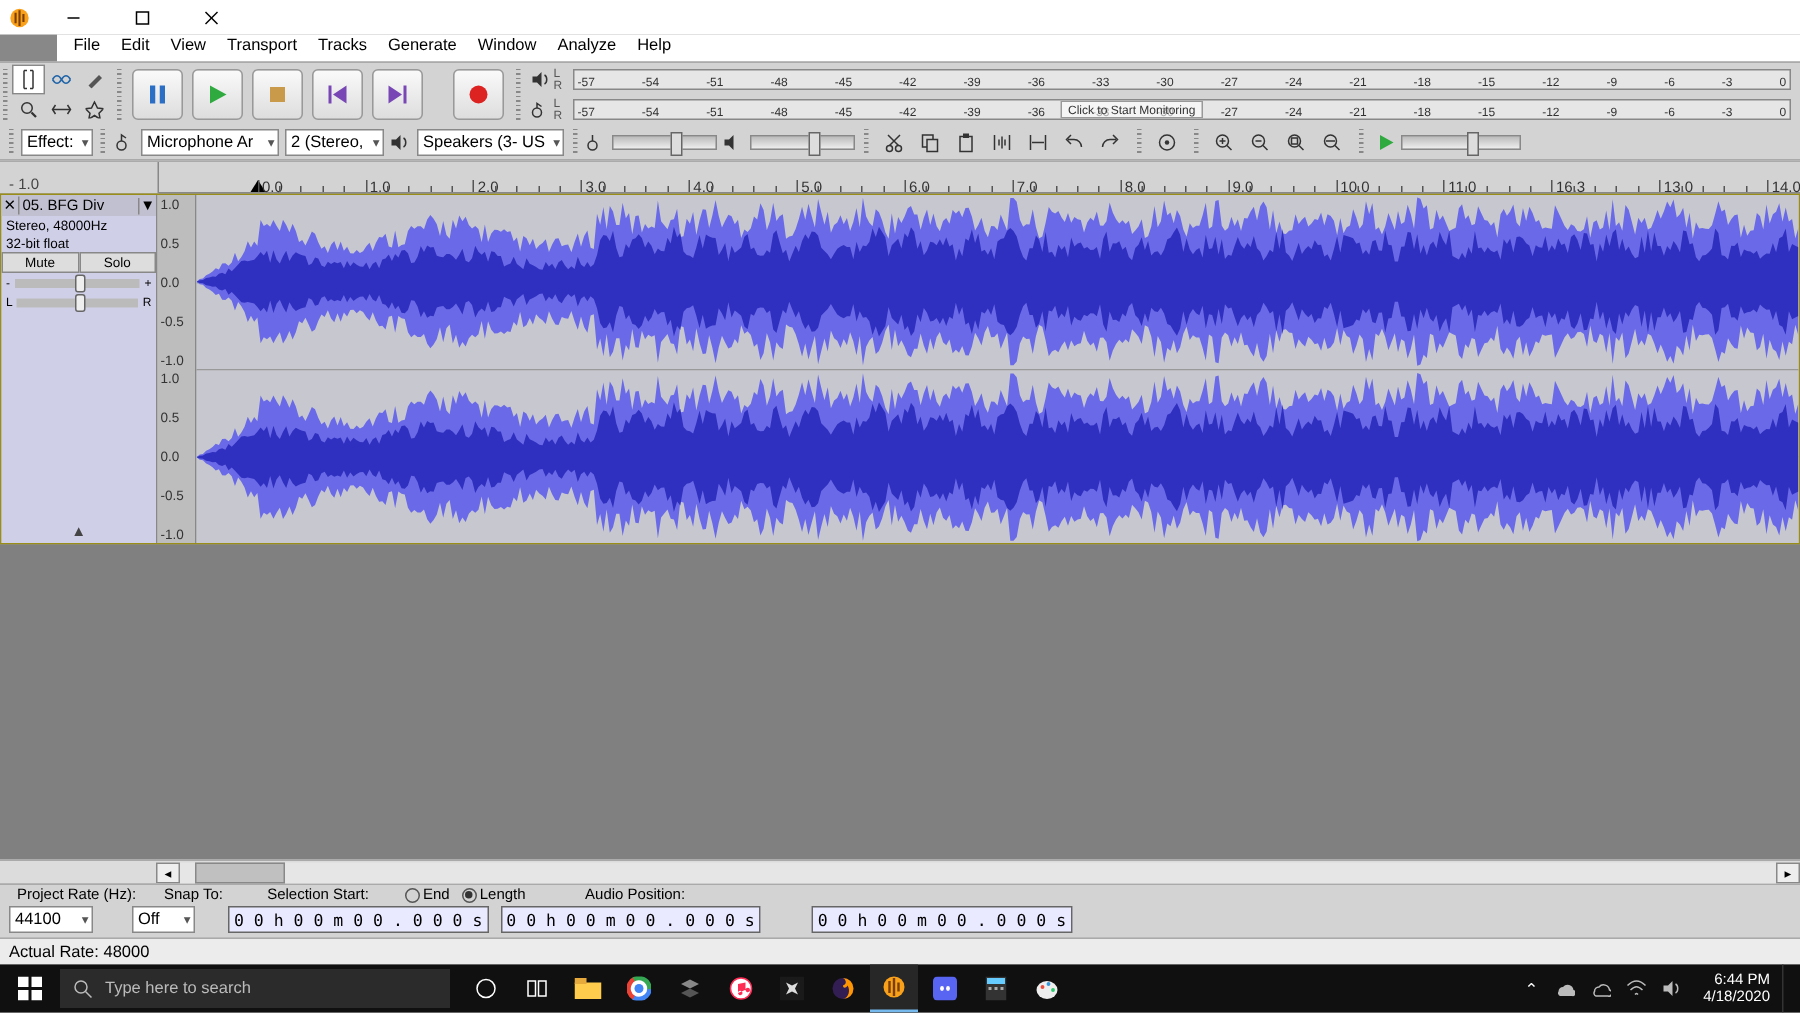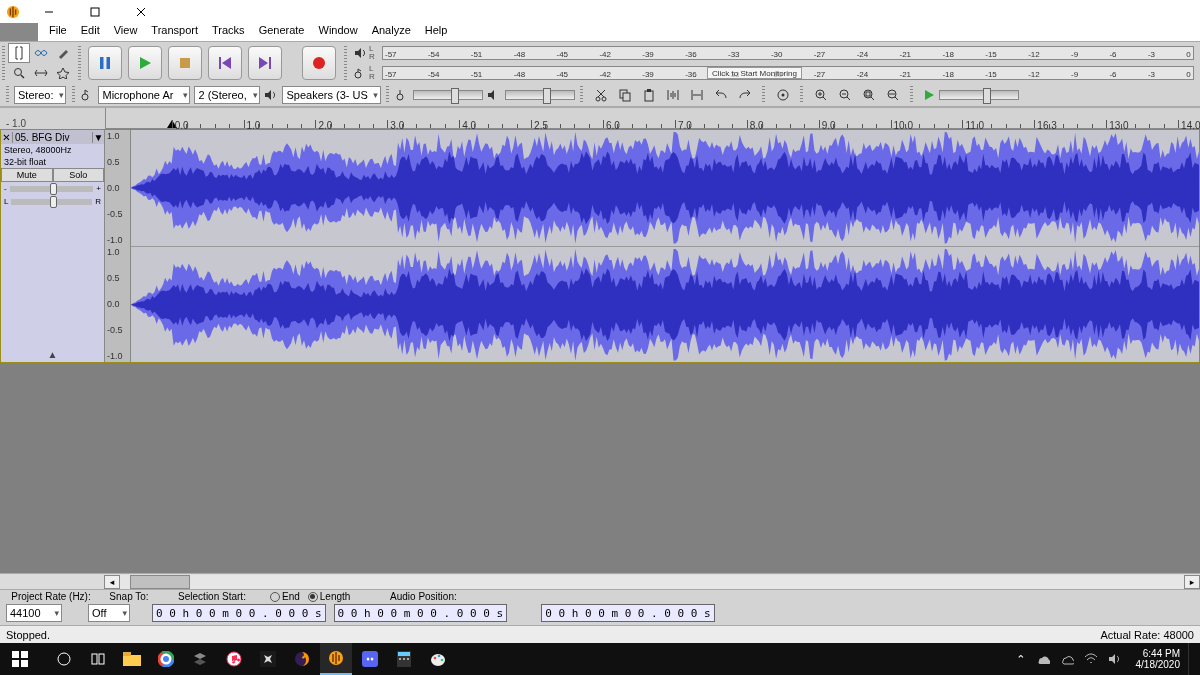--- a/index.html
+++ b/index.html
@@ -274,21 +274,21 @@
               <span>0</span>
             </div>
           <div class="meter-click">Click to Start Monitoring</div>
         </div>
       </div>
     </div>
   </div>
 
   <div class="tb-row tb-row2 dev-row">
     <div class="tb-sep"></div>
-    <div class="combo">Stereo:</div>
+    <div class="combo">Effect:</div>
     <div class="tb-sep"></div>
     <svg width="14" height="14">
         <circle cx="5" cy="9" r="3" fill="none" stroke="#333"></circle>
         <path d="M5 6v-4l3 2" stroke="#333" fill="none"></path>
       </svg>
     <div class="combo" style="min-width:92px">Microphone Ar</div>
     <div class="combo" style="min-width:66px">2 (Stereo,</div>
     <svg width="14" height="14">
         <path d="M1 5h3l3-3v10l-3-3H1z" fill="#333"></path>
         <path d="M9 4c2 1 2 5 0 6" stroke="#333" fill="none"></path>
@@ -415,21 +415,21 @@
       <div class="tick" style="left: 25.7143%;">3.0</div>
       <div class="tick minor" style="left: 27.0286%;"></div>
       <div class="tick minor" style="left: 28.3429%;"></div>
       <div class="tick minor" style="left: 29.6571%;"></div>
       <div class="tick minor" style="left: 30.9714%;"></div>
       <div class="tick" style="left: 32.2857%;">4.0</div>
       <div class="tick minor" style="left: 33.6%;"></div>
       <div class="tick minor" style="left: 34.9143%;"></div>
       <div class="tick minor" style="left: 36.2286%;"></div>
       <div class="tick minor" style="left: 37.5429%;"></div>
-      <div class="tick" style="left: 38.8571%;">2.5</div>
+      <div class="tick" style="left: 38.8571%;">5.0</div>
       <div class="tick minor" style="left: 40.1714%;"></div>
       <div class="tick minor" style="left: 41.4857%;"></div>
       <div class="tick minor" style="left: 42.8%;"></div>
       <div class="tick minor" style="left: 44.1143%;"></div>
       <div class="tick" style="left: 45.4286%;">6.0</div>
       <div class="tick minor" style="left: 46.7429%;"></div>
       <div class="tick minor" style="left: 48.0571%;"></div>
       <div class="tick minor" style="left: 49.3714%;"></div>
       <div class="tick minor" style="left: 50.6857%;"></div>
       <div class="tick" style="left: 52%;">7.0</div>
@@ -566,33 +566,39 @@
     <div class="combo" style="min-width:42px">Off</div>
     <div style="width:6px"></div>
     <div class="timebox">0 0 h 0 0 m 0 0 . 0 0 0 s</div>
     <div class="timebox">0 0 h 0 0 m 0 0 . 0 0 0 s</div>
     <div style="width:18px"></div>
     <div class="timebox">0 0 h 0 0 m 0 0 . 0 0 0 s</div>
   </div>
 </div>
 
 <div class="status">
-  <div class="left">Stopped.</div>
   <div>Actual Rate: 48000</div>
 </div>
 
 <div class="taskbar">
   <div class="start">
     <svg width="16" height="16">
         <rect x="0" y="0" width="7" height="7" fill="#fff"></rect>
         <rect x="9" y="0" width="7" height="7" fill="#fff"></rect>
         <rect x="0" y="9" width="7" height="7" fill="#fff"></rect>
         <rect x="9" y="9" width="7" height="7" fill="#fff"></rect>
       </svg>
   </div>
+  <div class="search">
+    <svg width="14" height="14">
+        <circle cx="6" cy="6" r="4" fill="none" stroke="#bbb"></circle>
+        <line x1="9" y1="9" x2="13" y2="13" stroke="#bbb"></line>
+      </svg>
+    <span>Type here to search</span>
+  </div>
   <div class="apps">
     <div class="app">
         <svg width="16" height="16">
           <circle cx="8" cy="8" r="6" fill="none" stroke="#fff"></circle>
         </svg>
       </div>
     <div class="app">
         <svg width="16" height="16">
           <rect x="2" y="3" width="5" height="10" fill="none" stroke="#fff"></rect>
           <rect x="9" y="3" width="5" height="10" fill="none" stroke="#fff"></rect>

